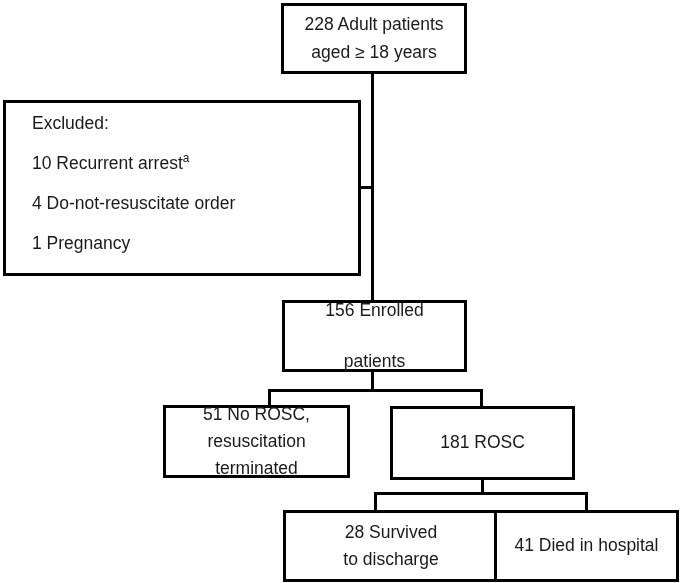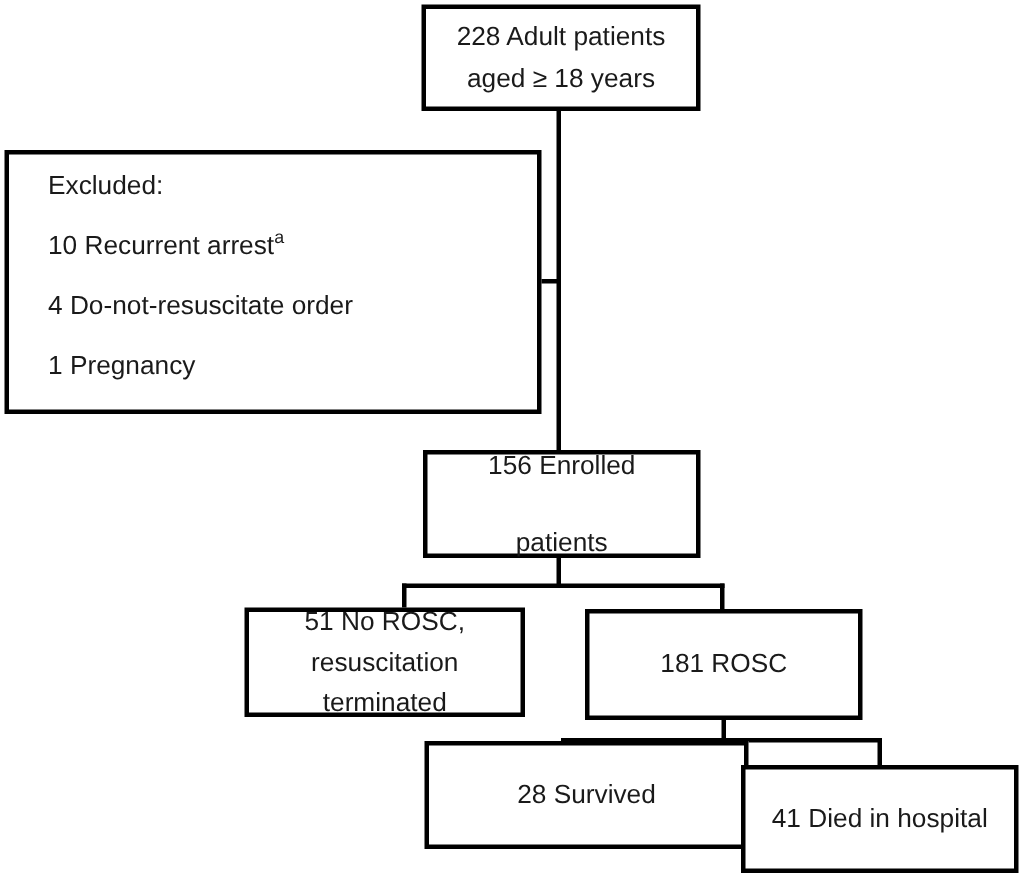--- a/index.html
+++ b/index.html
@@ -102,21 +102,22 @@
 
   <div class="node node-rosc" style="left:390px; top:406px; width:185px; height:74px;">
     <span class="line">181 ROSC</span>
   </div>
 
   <div class="conn conn-v" style="left:481px; top:480px; height:15px;"></div>
   <div class="conn conn-h" style="left:374px; top:492px; width:214px;"></div>
   <div class="conn conn-v" style="left:374px; top:492px; height:20px;"></div>
   <div class="conn conn-v" style="left:585px; top:492px; height:20px;"></div>
 
-  <div class="node node-survived" style="left:283px; top:494px; width:216px; height:72px;">
+  <div class="node node-survived" style="left:283px; top:510px; width:216px; height:72px;">
     <span class="line">28 Survived</span>
+    <span class="line">to discharge</span>
   </div>
 
   <div class="node node-died" style="left:494px; top:510px; width:185px; height:72px;">
     <span class="line">41 Died in hospital</span>
   </div>
 
 </div>
 
 </body></html>

